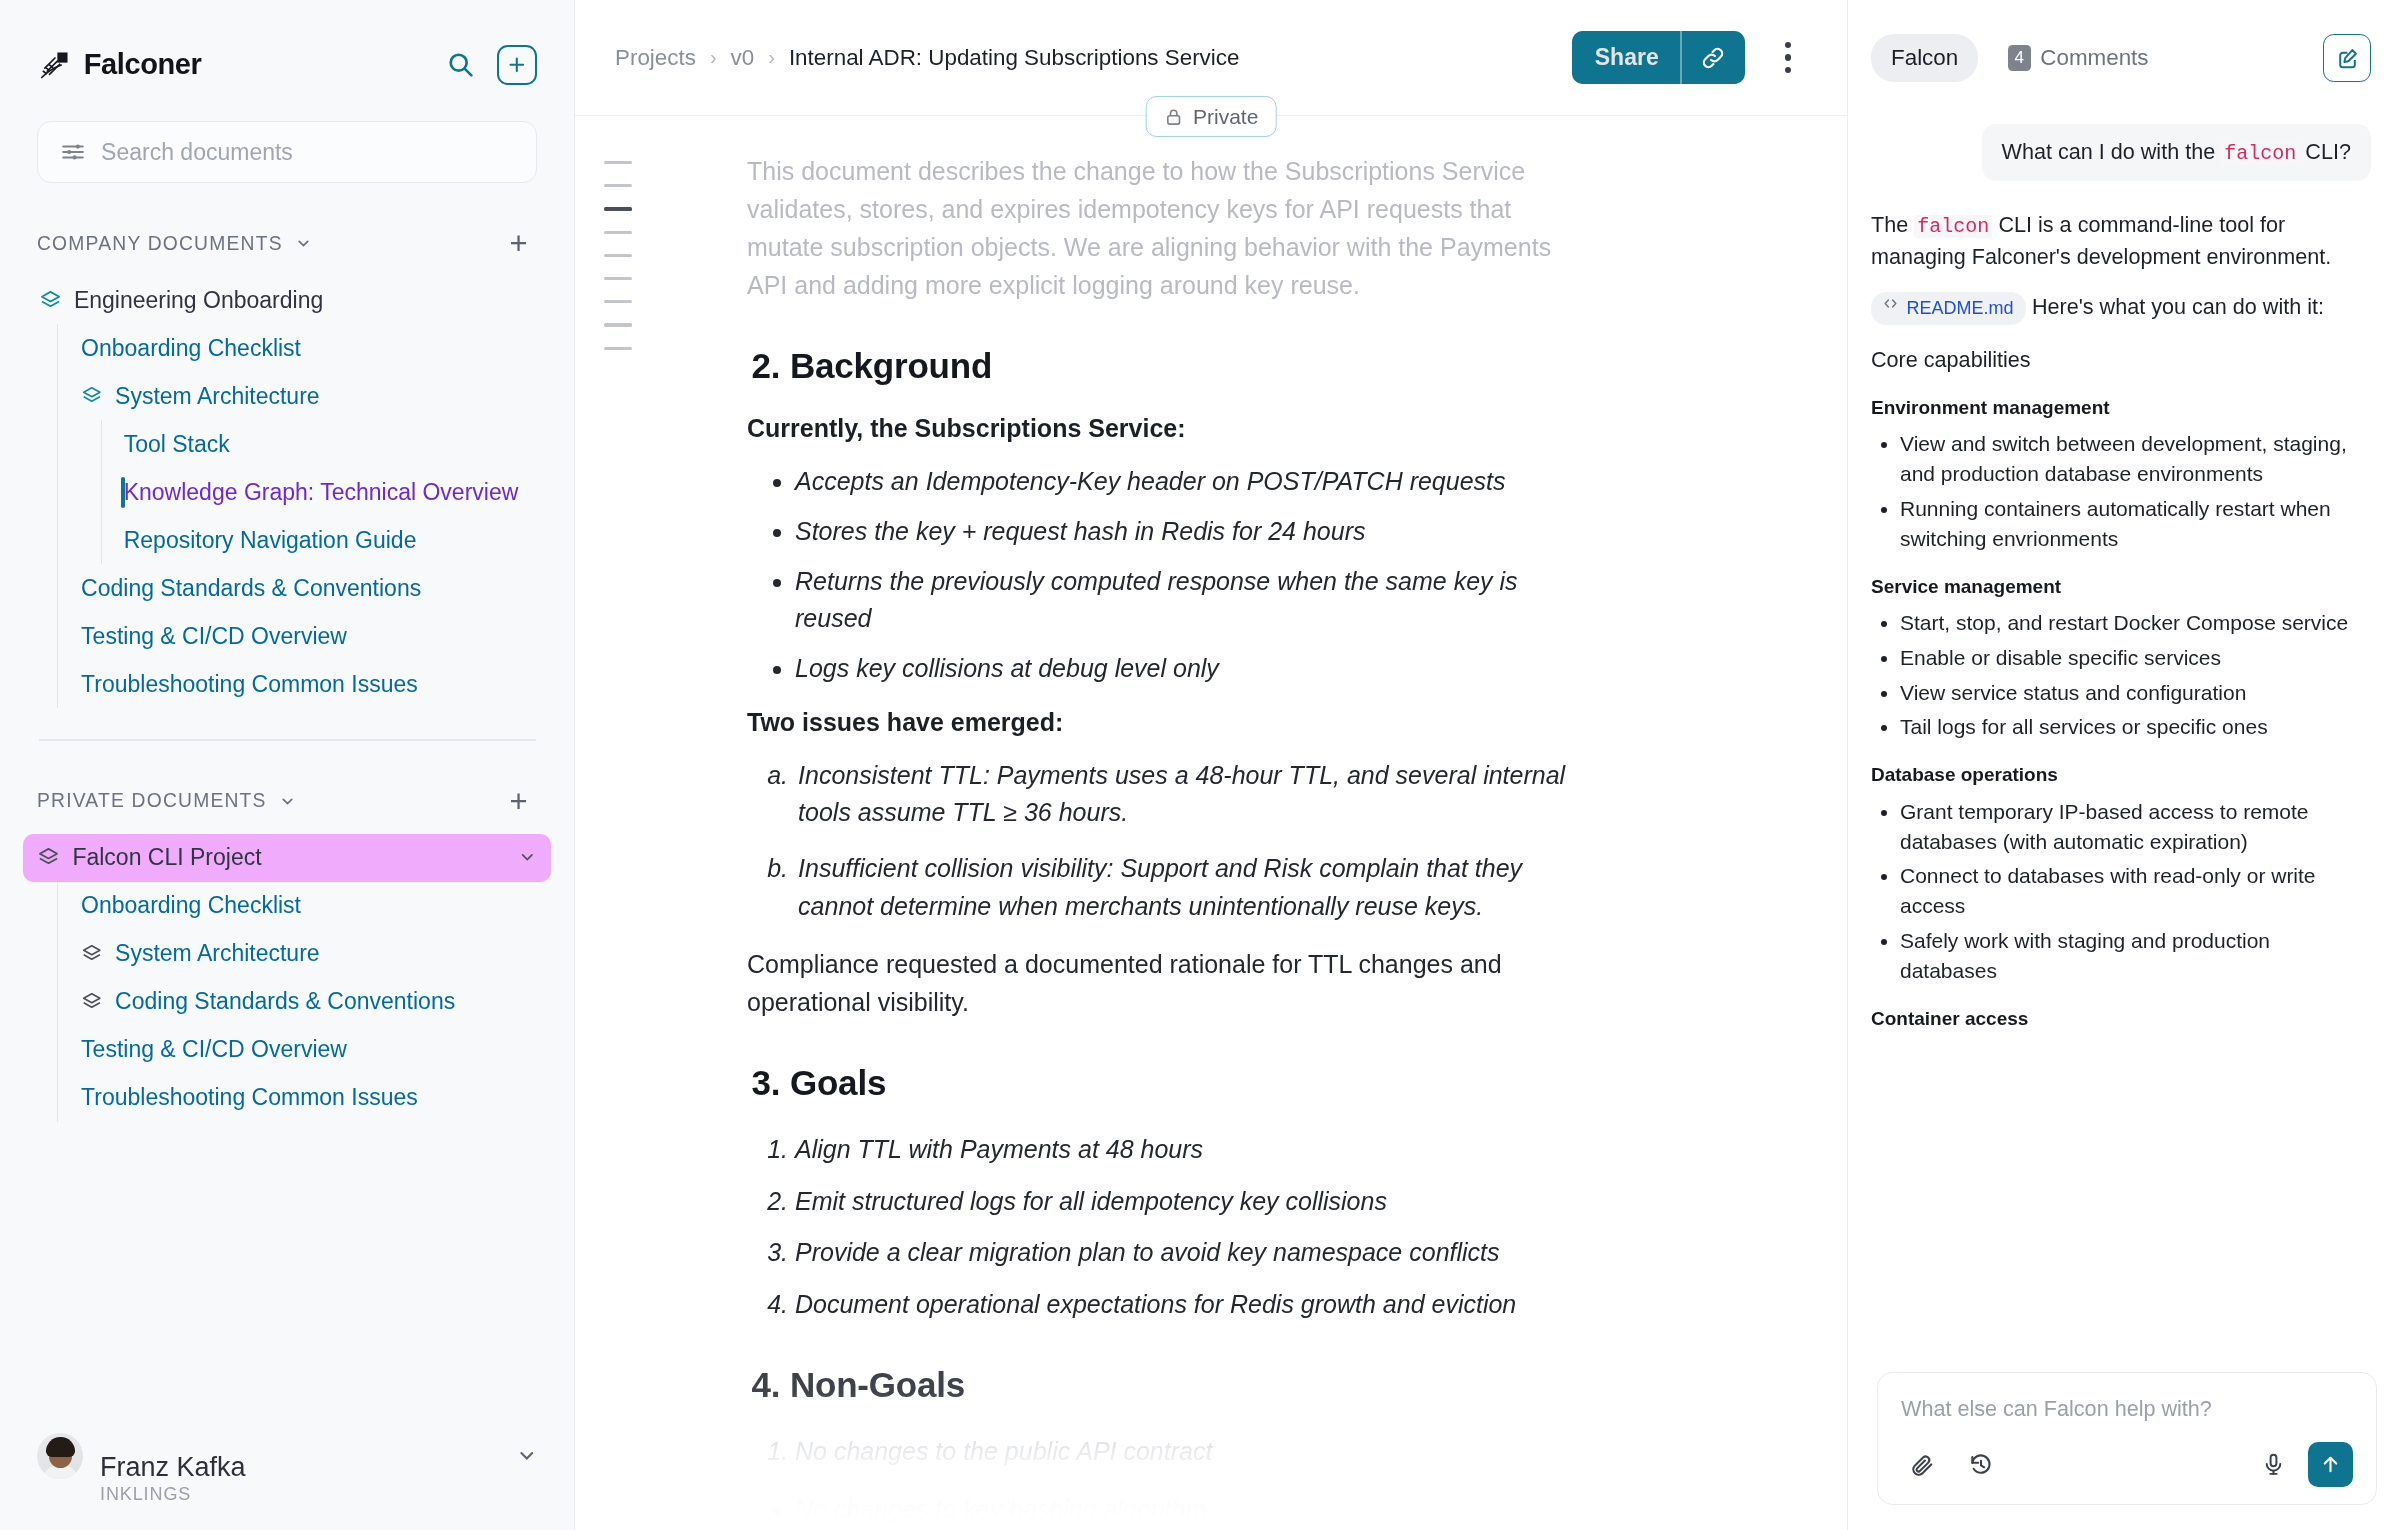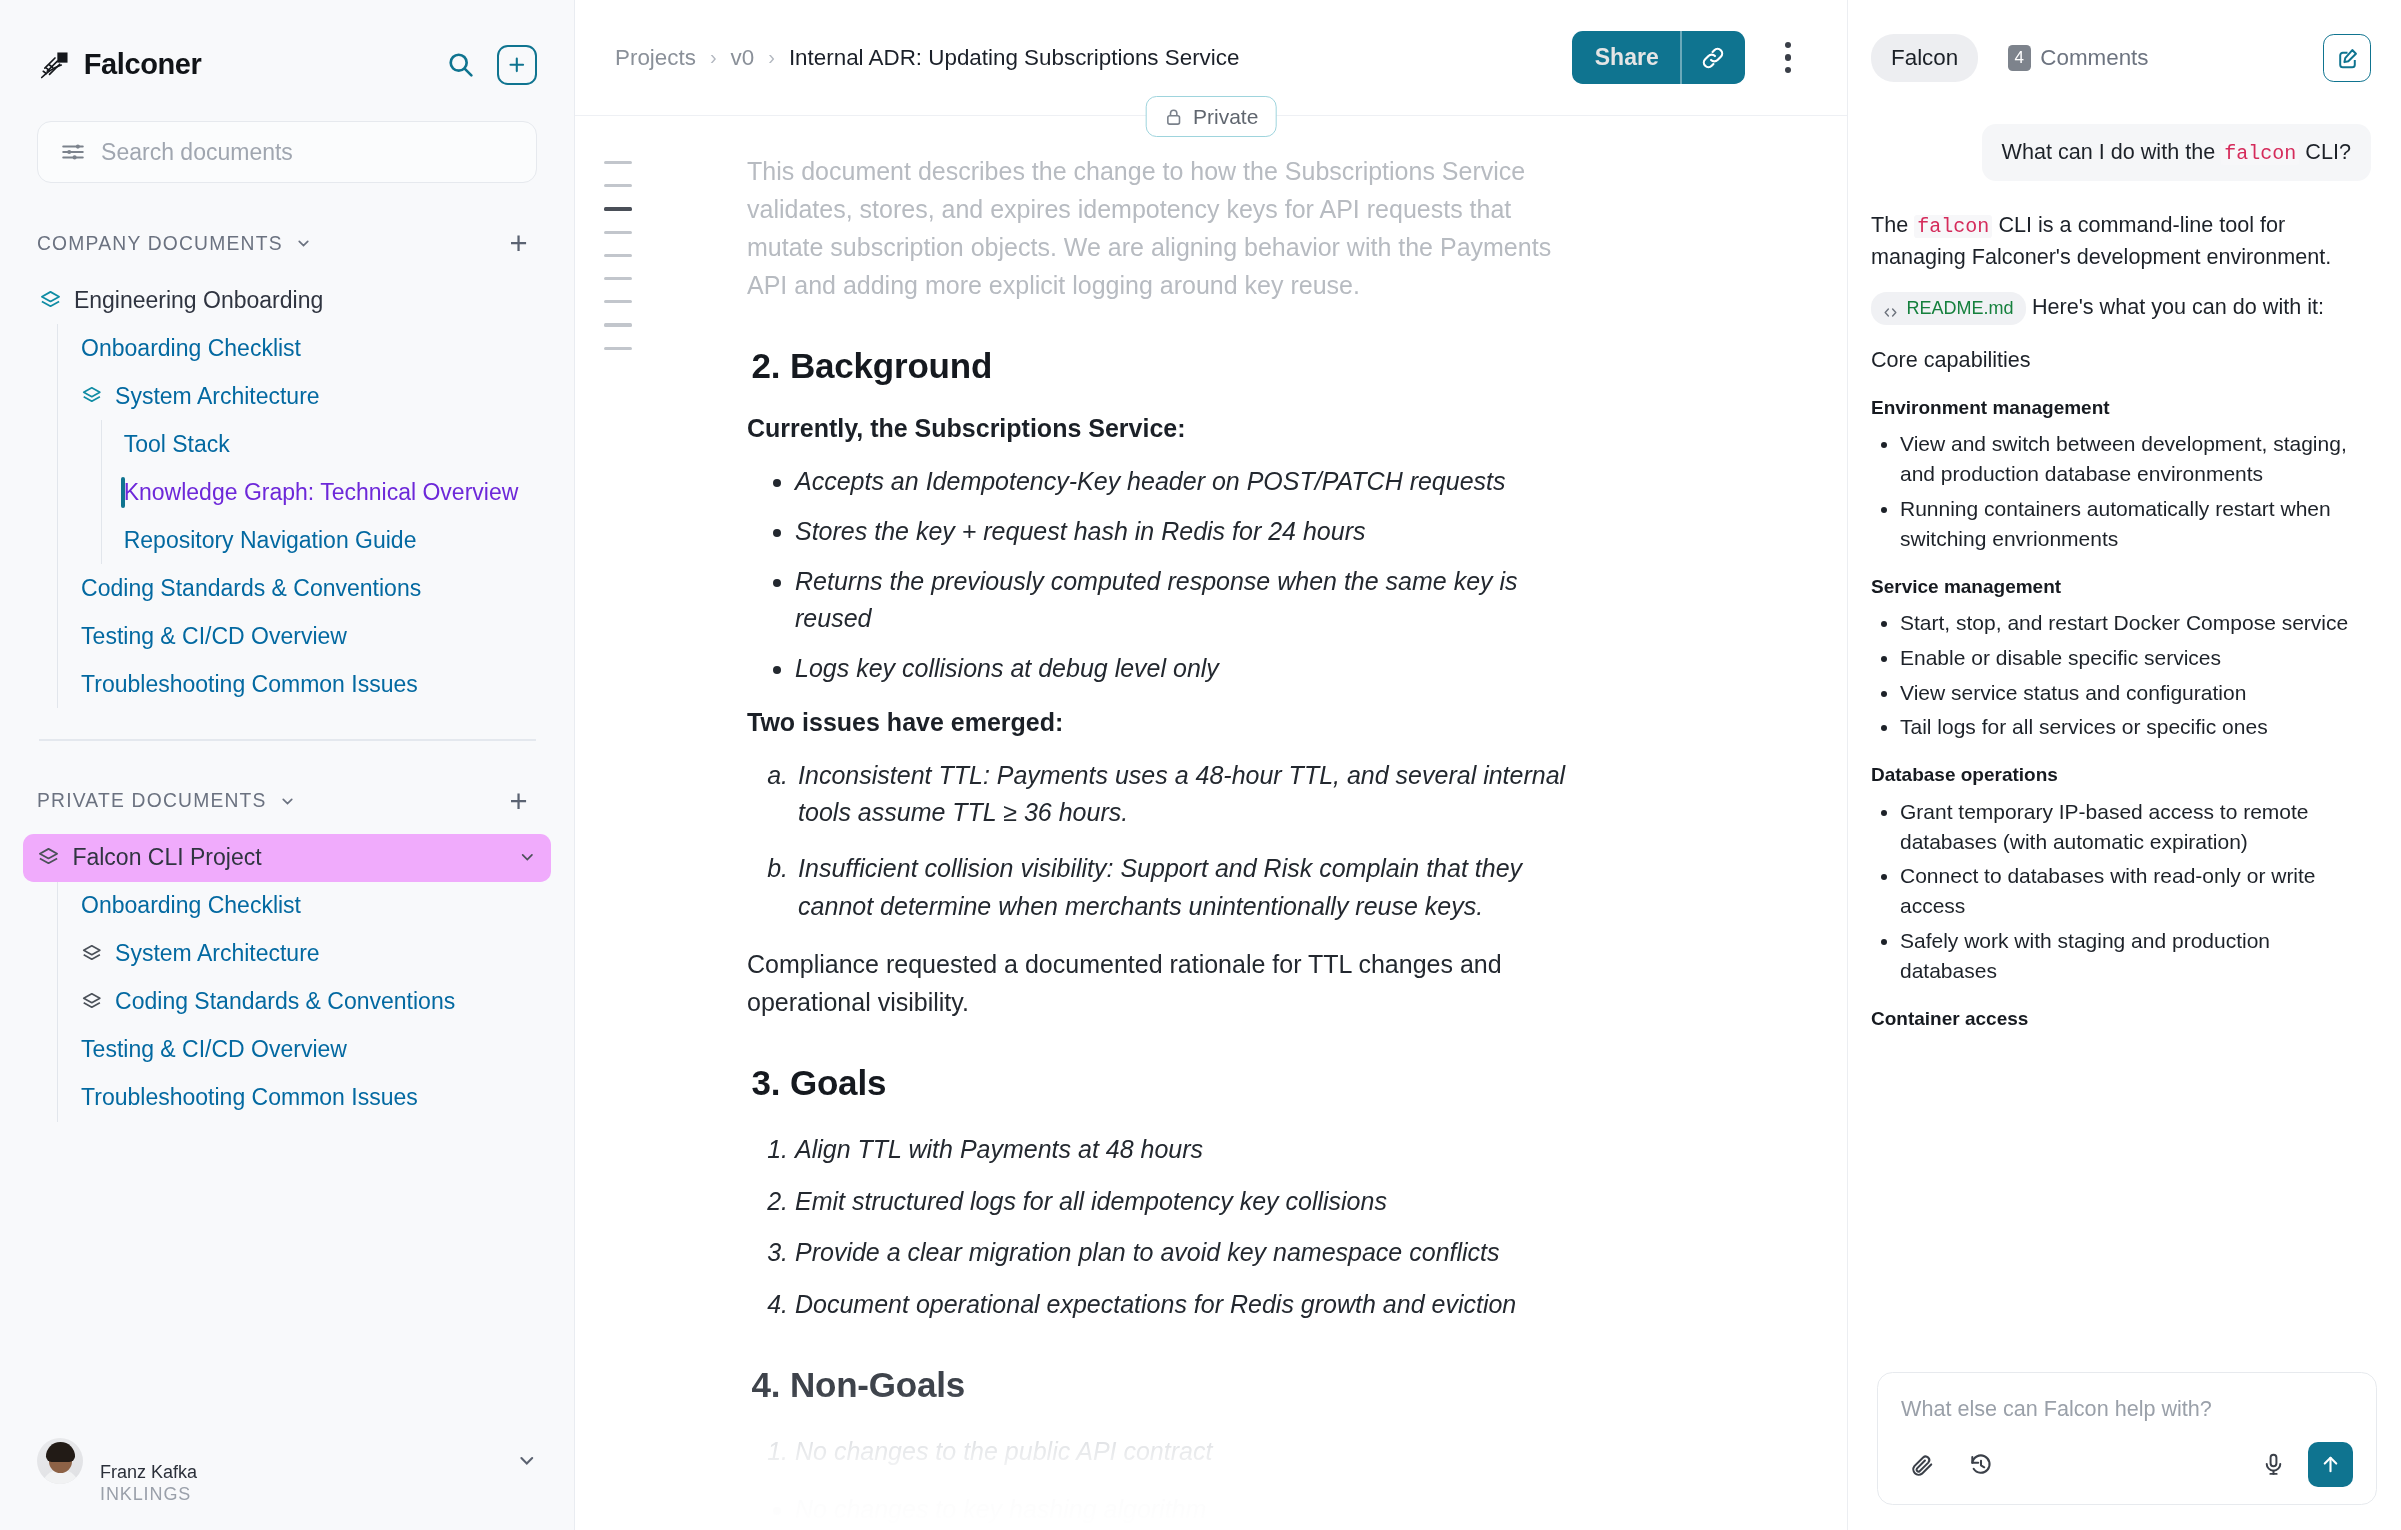--- a/index.html
+++ b/index.html
@@ -75,21 +75,21 @@
   .user-row { display: flex; align-items: center; gap: 17px; cursor: pointer; }
   .avatar {
     width: 46px; height: 46px; border-radius: 50%; flex: 0 0 46px; overflow: hidden;
     background: linear-gradient(160deg,#e9eaec 0%,#dfe0e3 100%);
     position: relative;
   }
   .avatar .hair { position: absolute; left: 8.5px; top: 3.9px; width: 29px; height: 20px; background: #221b16; border-radius: 15.5px 15.5px 6.2px 6.2px; }
   .avatar .face { position: absolute; left: 11.6px; top: 11.6px; width: 23px; height: 23px; background: #8d6246; border-radius: 50%; }
   .avatar .body { position: absolute; left: 4.6px; bottom: -3.1px; width: 37px; height: 17px; background: #f1f2f3; border-radius: 17px 17px 0 0; }
   .user-meta { display: flex; flex-direction: column; gap: 1.5px; }
-  .user-name { font-size: 18px; color: #2b303a; margin-top: 44px; }
+  .user-name { font-size: 27px; color: #2b303a; margin-top: 44px; }
   .user-org { font-size: 18px; color: #9aa0aa; letter-spacing: 0.9px; }
   .user-chev { margin-left: auto; }
 
   
   .center {
     width: 1273px; height: 1531px; background: #ffffff;
     display: flex; flex-direction: column; position: relative;
     border-right: 1.5px solid #eceef2;
   }
   .doc-header {
@@ -160,22 +160,22 @@
 
   .rp-scroll { flex: 1; padding: 0 29px 0 23px; overflow: hidden; position: relative; }
   .user-bubble {
     background: #f5f6f8; border-radius: 14px; padding: 15.5px 20px; display: inline-block;
     font-size: 21.6px; color: #1d2229; margin: 7.7px 0 28px auto; max-width: 100%;
   }
   .bubble-wrap { display: flex; justify-content: flex-end; }
   .code-inline { font-family: "Liberation Mono", monospace; color: #d52b5b; font-size: 20px; background: #f7f7f9; padding: 0 3.1px; border-radius: 3.1px; }
   .ai-p { font-size: 21.6px; line-height: 1.46; color: #1d2229; margin-bottom: 18.6px; }
   .chip {
-    display: inline-flex; align-items: flex-end; gap: 7.7px; background: #f0f1f4;
-    border-radius: 15.5px; padding: 3.1px 12.4px 3.9px 10.8px; font-size: 18px; color: #15803d; vertical-align: middle;
+    display: inline-flex; align-items: flex-start; gap: 7.7px; background: #f0f1f4;
+    border-radius: 15.5px; padding: 3.1px 12.4px 3.9px 10.8px; font-size: 18px; color: #1d4ed8; vertical-align: middle;
   }
   .ai-h { font-size: 19px; font-weight: 700; color: #161a20; margin: 21.6px 0 10.8px 0; }
   ul.ai-ul { margin: 0 0 9.3px 0; padding-left: 29px; }
   ul.ai-ul li { font-size: 21px; line-height: 1.43; color: #1d2229; margin-bottom: 4.6px; }
 
   .composer-shell { position: absolute; left: 0; right: 0; bottom: 0; padding: 0 23px 26px 29px; background: #fff; }
   .composer {
     border: 1.5px solid #e7eaee; border-radius: 15.5px; background: #fff;
     padding: 23px 23px 17px 23px; height: 133px; display: flex; flex-direction: column;
   }

